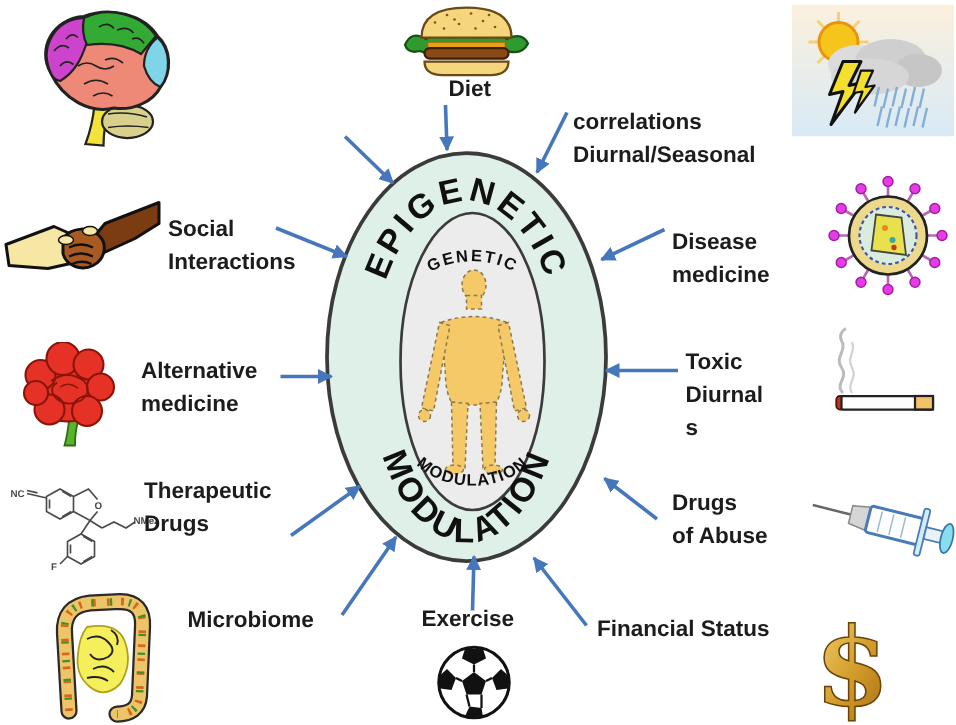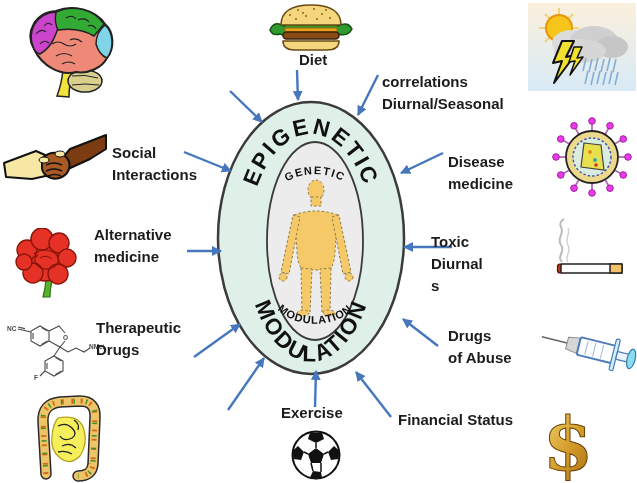--- a/index.html
+++ b/index.html
@@ -12,22 +12,22 @@
   .label span{display:block;white-space:nowrap;}
   .arrow{stroke:#4677bd;stroke-width:2.4;}
   .ring-text{font-weight:bold;fill:#101010;}
   .mol-t{font-size:6.5px;fill:#4a4a4a;font-weight:bold;}
   
   #lab-psychological{left:142px;top:68px;}
   #lab-diet{left:299px;top:49px;}
   #lab-diurnal{left:382px;top:71px;}
   #lab-social{left:112px;top:142px;}
   #lab-disease{left:448px;top:139px;margin-top:12px;}
-  #lab-alternative{left:94px;top:224px;}
-  #lab-toxic{left:431px;top:231px;}
+  #lab-alternative{left:94px;top:237px;}
+  #lab-toxic{left:457px;top:231px;}
   #lab-therapeutic{left:96px;top:317px;}
   #lab-drugs{left:448px;top:325px;}
   #lab-microbiome{left:125px;top:403px;}
   #lab-exercise{left:281px;top:402px;}
   #lab-financial{left:398px;top:409px;}
   
   #ic-brain{left:22px;top:4px;}      #ic-burger{left:268px;top:2px;}
   #ic-storm{left:528px;top:3px;}     #ic-handshake{left:2px;top:131px;}
   #ic-virus{left:546px;top:116px;}   #ic-rose{left:12px;top:228px;}
   #ic-cigarette{left:546px;top:218px;} #ic-molecule{left:4px;top:316px;}
@@ -371,20 +371,23 @@
   <span>s</span>
 </div>
 <div class="label" id="lab-therapeutic">
   <span>Therapeutic</span>
   <span>Drugs</span>
 </div>
 <div class="label" id="lab-drugs">
   <span>Drugs</span>
   <span>of Abuse</span>
 </div>
+<div class="label" id="lab-microbiome">
+  <span>Microbiome</span>
+</div>
 <div class="label" id="lab-exercise">
   <span>Exercise</span>
 </div>
 <div class="label" id="lab-financial">
   <span>Financial Status</span>
 </div>
 
 </div>
 
 </body></html>

